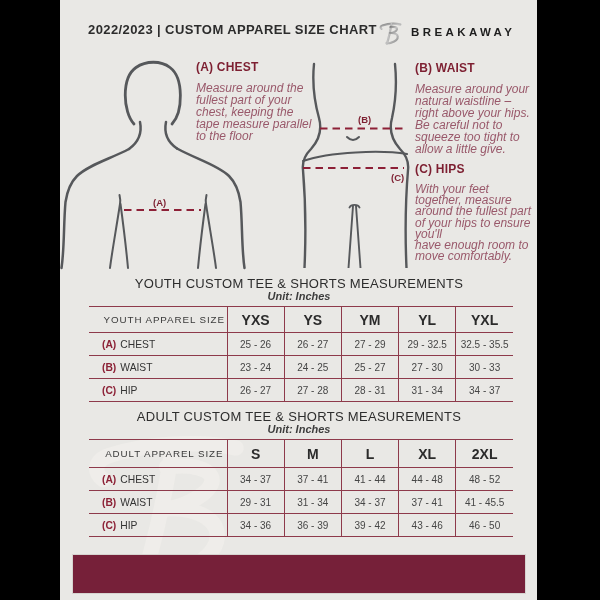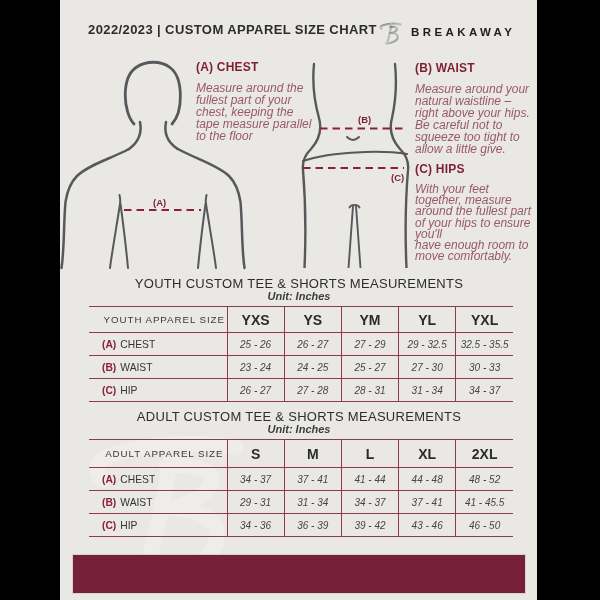--- a/index.html
+++ b/index.html
@@ -25,21 +25,21 @@
   .sec-unit{font-size:11px;font-style:italic;font-weight:bold;color:#3d3d3d;}
 
   
   table.meas{position:absolute;left:29px;width:424px;border-collapse:collapse;table-layout:fixed;}
   table.meas td,table.meas th{border-top:1.5px solid #8e3a4b;padding:0;vertical-align:middle;}
   table.meas tr.last td{border-bottom:1.5px solid #8e3a4b;}
   table.meas td.v,table.meas th.v{border-left:1px solid #8e3a4b;text-align:center;}
   table.meas th.lbl{font-weight:normal;font-size:9.8px;letter-spacing:.9px;color:#3a3a3a;text-align:center;padding-left:13px;}
   table.meas th.v{font-size:14px;font-weight:bold;color:#2b2b2b;}
   table.meas td.rl{text-align:left;padding-left:13px;font-size:10.3px;color:#333;}
-  table.meas td.v{font-size:10px;color:#464646;font-style:italic;}
+  table.meas td.v{font-size:10px;color:#464646;}
   .pfx{color:#8c2136;font-weight:bold;margin-right:4px;}
   tr.hrow td, tr.hrow th{height:25px;}
   tr.hrow2 td, tr.hrow2 th{height:27px;}
   tr.drow td{height:22px;}
 
   
   .footer-bar{position:absolute;left:12px;top:554px;width:452px;height:38px;background:#762039;border:1px solid #d6d3cf;}
 
   
   .wm{position:absolute;left:14px;top:410px;opacity:.85;}

